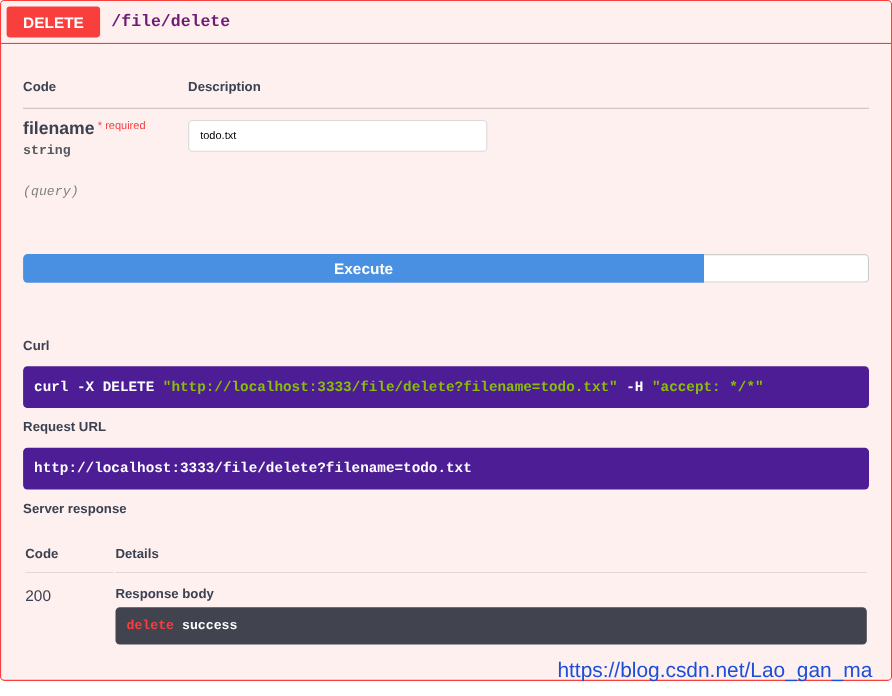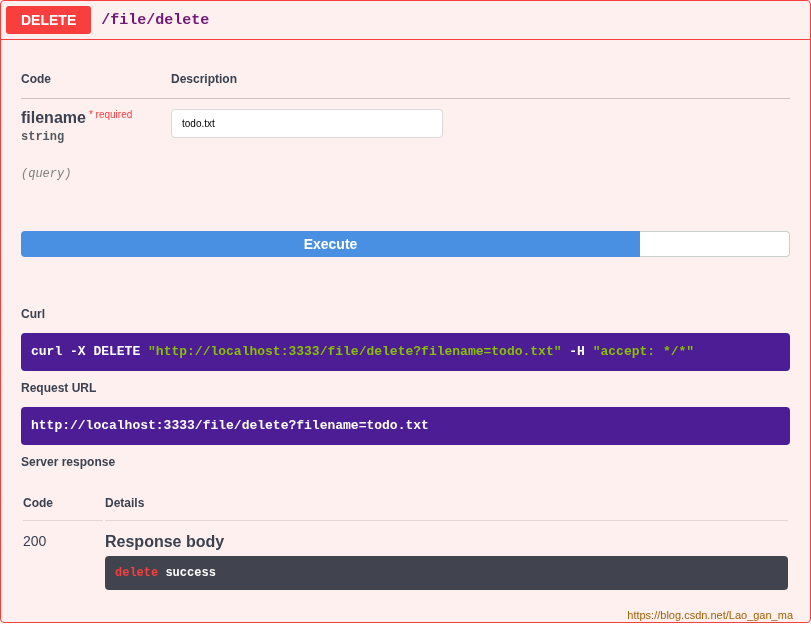--- a/index.html
+++ b/index.html
@@ -29,24 +29,24 @@
     .btn-clear { width: 150px; background: #fff; border: 1px solid #ccc; border-left: none; border-radius: 0 4px 4px 0; }
     .responses-container { padding: 20px; }
     .responses-container h4 { font-size: 12px; font-weight: 700; margin: 10px 0 5px 0; }
     .code-block { background: #4c1d95; color: #fff; padding: 10px; border-radius: 4px; font-family: "Courier New", monospace; font-size: 13px; font-weight: 600; line-height: 1.4; margin-top: 12px; }
     .curl-url { color: #89bf04; }
     .curl-header { color: #89bf04; }
     .responses-table { width: 100%; margin-top: 15px; }
     .responses-table th { text-align: left; font-size: 12px; font-weight: 700; padding: 10px 0; border-bottom: 1px solid rgba(0,0,0,0.1); }
     .responses-table td { padding: 10px 0; vertical-align: top; font-size: 14px; }
     .code-col { width: 80px; }
-    .response-body-label { font-size: 16px; font-weight: 700; margin-bottom: 5px; }
+    .response-body-label { font-size: 12px; font-weight: 700; margin-bottom: 5px; }
     .response-body { background: #41444e; color: #fff; padding: 10px; border-radius: 4px; font-family: "Courier New", monospace; font-size: 12px; font-weight: 600; }
     .kw-delete { color: #f93e3e; }
-    .watermark { position: absolute; bottom: 12px; right: 18px; color: #a16207; font-size: 11px; pointer-events: none; margin-left: 44px; }
+    .watermark { position: absolute; bottom: 12px; right: 18px; color: #1d4ed8; font-size: 19px; pointer-events: none; margin-left: 44px; }
   </style>
 </head>
 <body>
 
 <div class="container">
   <div class="opblock">
 
     <div class="opblock-summary">
       <span class="method-badge">DELETE</span>
       <span class="path">/file/delete</span>

